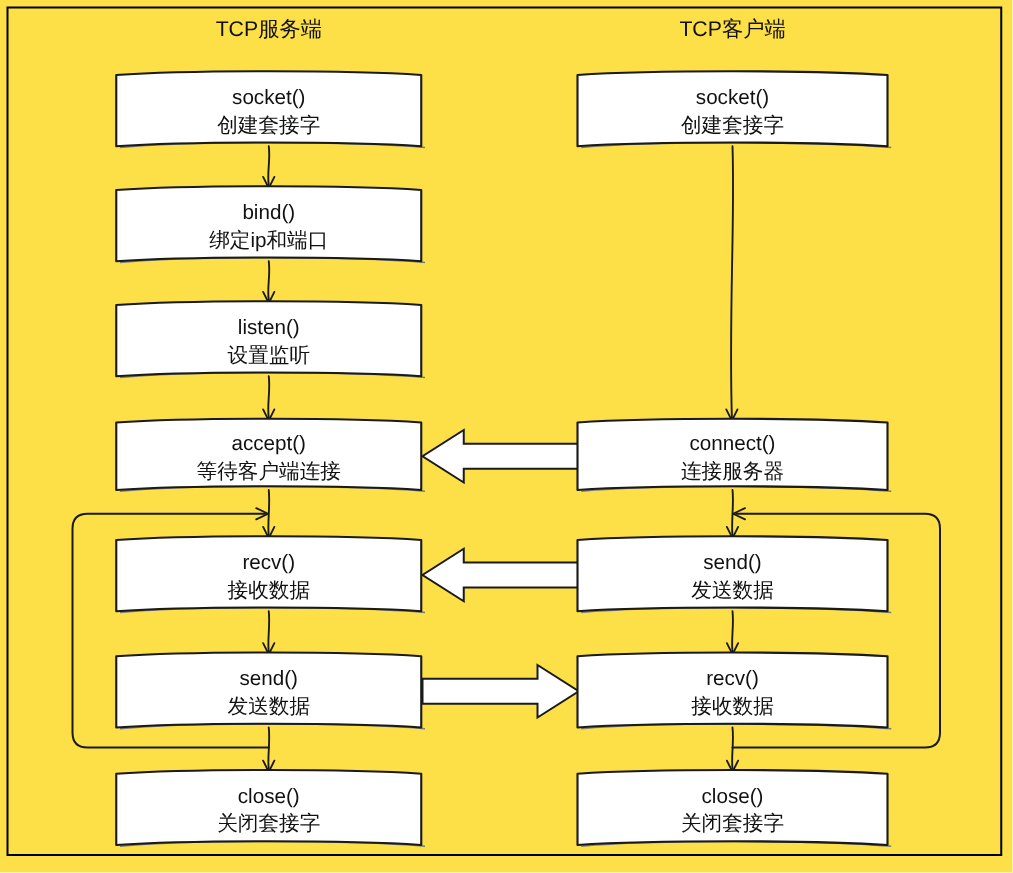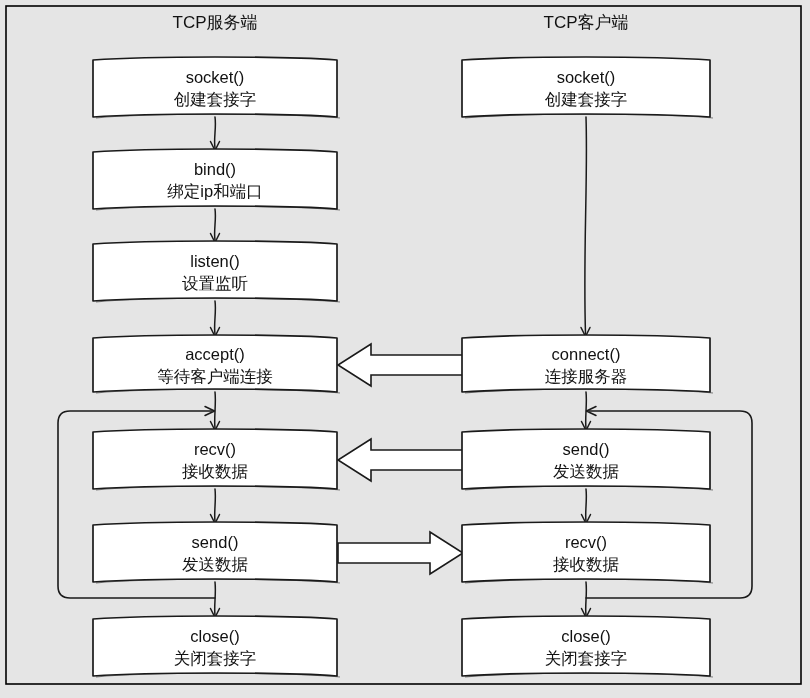--- a/index.html
+++ b/index.html
@@ -10,21 +10,21 @@
   body {
     width: 810px;
     height: 698px;
     font-family: "Liberation Sans", "DejaVu Sans", sans-serif;
     overflow: hidden;
   }
   #diagram-root {
     position: relative;
     width: 810px;
     height: 698px;
-    background: #e5e5e5;
+    background: #fde047;
   }
   svg#flow {
     position: absolute;
     top: 0;
     left: 0;
     width: 810px;
     height: 698px;
   }
   .frame-rect {
     fill: none;

